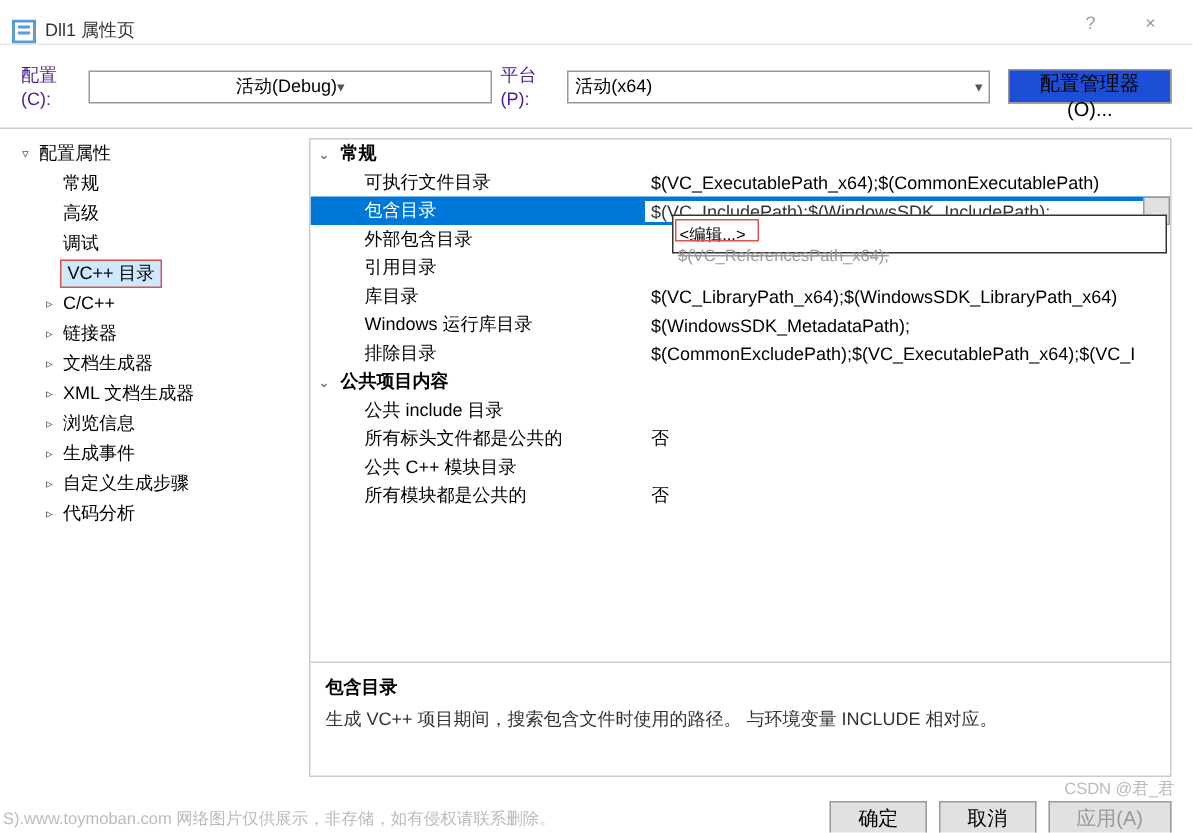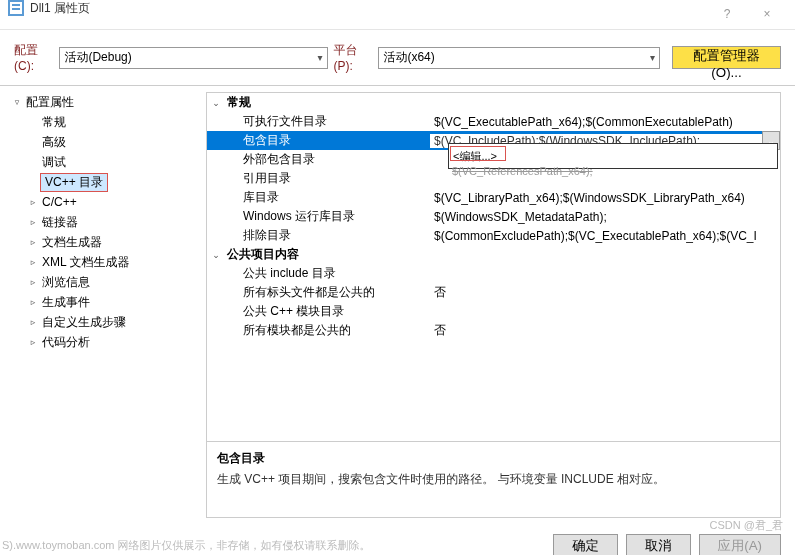--- a/index.html
+++ b/index.html
@@ -1,29 +1,29 @@
 <!DOCTYPE html>
 <html><head>
   <meta charset="utf-8">
   <style>
     * { box-sizing: border-box; margin: 0; padding: 0; }
     body { font-family: "Microsoft YaHei", "Segoe UI", sans-serif; font-size: 12px; background: #fff; width: 795px; height: 555px; overflow: hidden; position: relative; }
     
-    .titlebar { height: 30px; background: #fff; border-bottom: 1px solid #e5e5e5; display: flex; align-items: flex-start; padding: 0 8px; }
+    .titlebar { height: 30px; background: #fff; border-bottom: 1px solid #e5e5e5; display: flex; align-items: flex-end; padding: 0 8px; }
     .titlebar-icon { width: 16px; height: 16px; margin-right: 6px; }
     .titlebar-title { flex: 1; color: #333; }
     .titlebar-btn { width: 40px; height: 28px; display: flex; align-items: center; justify-content: center; color: #999; cursor: pointer; }
     
     .toolbar { padding: 12px 14px; display: flex; align-items: center; gap: 6px; border-bottom: 1px solid #ccc; }
-    .toolbar label { color: #7f1d1d; }
+    .toolbar label { color: #4c1d95; }
     .combo { height: 22px; border: 1px solid #999; background: #fff; padding: 0 4px; display: flex; align-items: center; justify-content: space-between; cursor: pointer; }
-    .combo-config { width: 298px; }
+    .combo-config { width: 298px; justify-content: center; }
     .combo-platform { width: 313px; }
     .combo .chev { font-size: 10px; color: #555; }
-    .btn-config-mgr { height: 23px; padding: 0 10px; border: 1px solid #999; background: #fde047; cursor: pointer; }
+    .btn-config-mgr { height: 23px; padding: 0 10px; border: 1px solid #999; background: #1d4ed8; cursor: pointer; }
     
     .main { display: flex; height: 438px; }
     
     .tree { width: 200px; padding: 6px 4px; border-right: 0; }
     .tree-item { display: flex; align-items: center; height: 20px; cursor: pointer; }
     .tree-arrow { width: 14px; text-align: center; font-size: 9px; color: #555; }
     .tree-arrow.blank { color: transparent; }
     .tree-label { padding: 1px 2px; }
     .tree-item.l0 { padding-left: 6px; }
     .tree-item.l1 { padding-left: 22px; }

